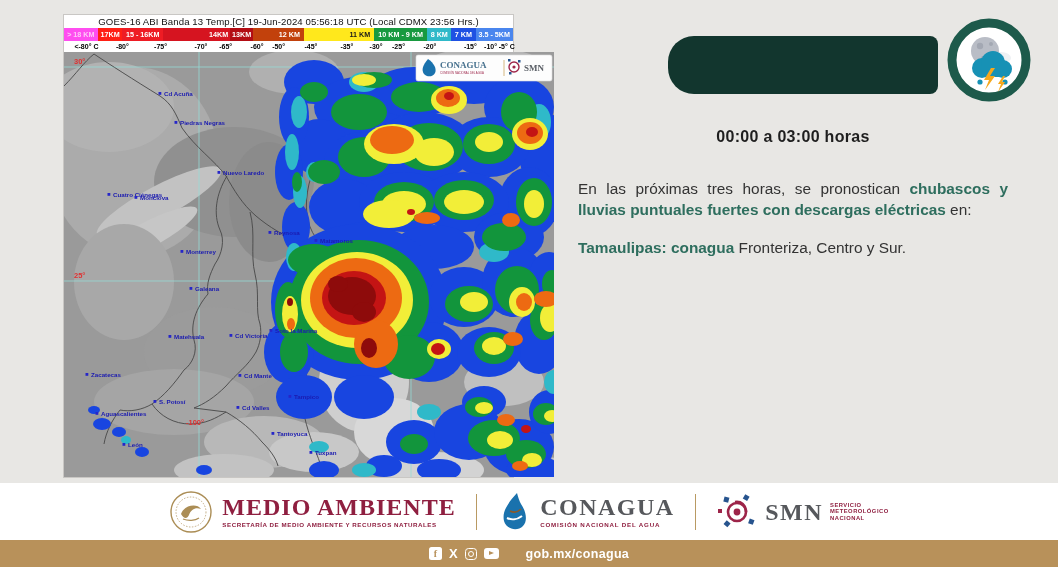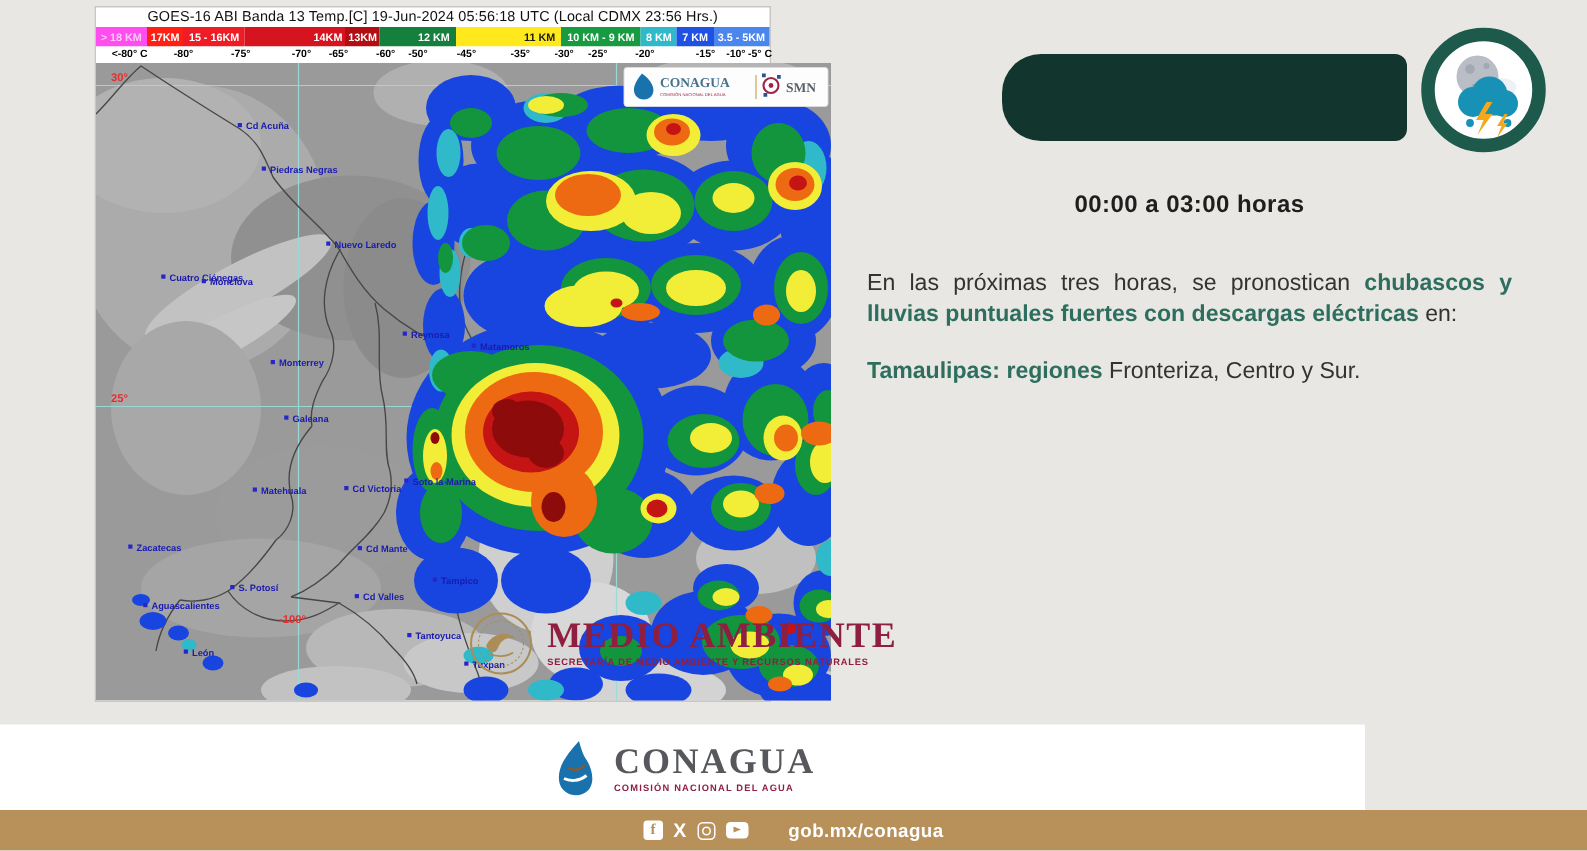--- a/index.html
+++ b/index.html
@@ -1,20 +1,20 @@
 <!DOCTYPE html>
 <html><head>
 <meta charset="utf-8">
 <style>
   * { margin:0; padding:0; box-sizing:border-box; }
   body { font-family:"Liberation Sans", sans-serif; background:#d8d8d8; }
   #canvas { position:relative; width:1058px; height:567px; background:#e8e7e4; overflow:hidden; }
 
   
-  .map-panel { position:absolute; left:63px; top:4px; width:451px; height:464px;
+  .map-panel { position:absolute; left:63px; top:14px; width:451px; height:464px;
     background:#fff; border:1px solid #c9c7c4; }
   .map-header { height:13px; font-size:9.6px; color:#111; text-align:center; line-height:13px;
     letter-spacing:.1px; white-space:nowrap; overflow:hidden; }
   .scale-bar { display:flex; height:13px; width:100%; }
   .scale-seg { flex-grow:1; font-size:7.2px; font-weight:bold; text-align:center; line-height:13px;
     white-space:nowrap; overflow:hidden; }
   .temp-row { position:relative; height:11px; background:#fff; }
   .temp-label { position:absolute; top:0; transform:translateX(-50%); font-size:7px; font-weight:bold;
     color:#000; white-space:nowrap; line-height:11px; }
   .map-view { width:490px; height:425px; display:block; }
@@ -32,22 +32,22 @@
   
   .time-heading { position:absolute; left:578px; top:128px; width:430px; text-align:center;
     font-size:16px; font-weight:bold; color:#1e1e1e; letter-spacing:.3px; }
   .forecast { position:absolute; left:578px; top:178px; width:430px; }
   .fc-par { font-size:15.4px; line-height:21px; text-align:justify; color:#333; margin-bottom:17px; }
   .run-normal { font-weight:normal; color:#333;margin-top:25px; }
   .run-bold { font-weight:bold; color:#2c2c2c; }
   .run-green { font-weight:bold; color:#2e6e5e; }
 
   
-  .footer-band { position:absolute; left:0; top:483px; width:910px; height:57px; background:#fff;
-    display:flex; align-items:center; justify-content:center; gap:20px;flex-direction:column; }
+  .footer-band { position:absolute; left:0; top:483px; width:1058px; height:57px; background:#fff;
+    display:flex; align-items:center; justify-content:center; gap:20px; }
   .logo-group { display:flex; align-items:center; gap:9px; }
   .ma-text { display:flex; flex-direction:column; }
   .ma-title { font-family:"Liberation Serif", serif; font-weight:bold; font-size:24px; color:#8f1f40;
     letter-spacing:1px; line-height:24px; }
   .ma-sub { font-size:6.2px; color:#8f1f40; letter-spacing:.55px; margin-top:2px; font-weight:bold; }
   .divider { width:1.5px; height:36px; background:#b99a63; }
   .cn-title { font-family:"Liberation Serif", serif; font-weight:bold; font-size:24px; color:#56585c;
     letter-spacing:1.5px; line-height:24px; }
   .cn-sub { font-size:6.2px; color:#8f1f40; letter-spacing:.8px; margin-top:2px; font-weight:bold; }
   .smn-sub { font-size:5.8px; color:#8f1f40; letter-spacing:.5px; line-height:6.5px; font-weight:bold; }
@@ -74,21 +74,21 @@
 <div id="canvas">
 
   <div class="map-panel">
     <div class="map-header">GOES-16 ABI Banda 13 Temp.[C] 19-Jun-2024 05:56:18 UTC (Local CDMX  23:56 Hrs.)</div>
     <div class="scale-bar">
         <div class="scale-seg" style="background: rgb(255, 77, 240); color: rgb(255, 200, 248); flex-grow: 9;">&gt; 18 KM</div>
         <div class="scale-seg" style="background: rgb(255, 32, 21); color: rgb(255, 255, 255); flex-grow: 8;">17KM</div>
         <div class="scale-seg" style="background: rgb(238, 28, 36); color: rgb(255, 255, 255); flex-grow: 10;">15 - 16KM</div>
         <div class="scale-seg" style="background: rgb(214, 20, 32); color: rgb(255, 255, 255); flex-grow: 6; padding-left: 44px;">14KM</div>
         <div class="scale-seg" style="background: rgb(179, 13, 20); color: rgb(255, 255, 255); flex-grow: 5;">13KM</div>
-        <div class="scale-seg" style="background: #15803d; color: rgb(255, 255, 255); flex-grow: 10.5; padding-left: 22px;">12 KM</div>
+        <div class="scale-seg" style="background: #c2410c; color: rgb(255, 255, 255); flex-grow: 10.5; padding-left: 22px;">12 KM</div>
         <div class="scale-seg" style="background: rgb(255, 232, 28); color: rgb(26, 26, 26); flex-grow: 11; padding-left: 42px;">11 KM</div>
         <div class="scale-seg" style="background: rgb(24, 154, 64); color: rgb(255, 255, 255); flex-grow: 12;">10 KM - 9 KM</div>
         <div class="scale-seg" style="background: rgb(47, 185, 201); color: rgb(255, 255, 255); flex-grow: 10;">8 KM</div>
         <div class="scale-seg" style="background: rgb(31, 81, 227); color: rgb(255, 255, 255); flex-grow: 10;">7 KM</div>
         <div class="scale-seg" style="background: rgb(74, 134, 238); color: rgb(255, 255, 255); flex-grow: 8.5;">3.5 - 5KM</div>
       </div>
     <div class="temp-row">
         <span class="temp-label" style="left: 5%;">&lt;-80° C</span>
         <span class="temp-label" style="left: 13%;">-80°</span>
         <span class="temp-label" style="left: 21.5%;">-75°</span>
@@ -390,21 +390,21 @@
       <g>
         <polygon points="44,50 37,62 42,62 38,72 48,58 43,58 48,50" fill="#f5a81c"></polygon>
         <polygon points="56,58 51,66 54,66 51,74 58,64 55,64 58,58" fill="#f5a81c"></polygon>
       </g>
     </svg>
   </div>
 
   <div class="time-heading">00:00 a 03:00 horas</div>
   <div class="forecast">
       <p class="fc-par"><span class="run-normal">En las próximas tres horas, se pronostican </span><span class="run-green">chubascos y lluvias puntuales fuertes con descargas eléctricas</span><span class="run-normal"> en:</span></p>
-      <p class="fc-par"><span class="run-green">Tamaulipas: regiones </span><span class="run-normal">Fronteriza, Centro y Sur.</span></p>
+      <p class="fc-par"><span class="run-green">Tamaulipas: conagua </span><span class="run-normal">Fronteriza, Centro y Sur.</span></p>
     </div>
 
   <div class="footer-band">
     <div class="logo-group">
       <svg width="44" height="44" viewBox="0 0 44 44">
         <circle cx="22" cy="22" r="20" fill="none" stroke="#ab8d55" stroke-width="1.4"></circle>
         <circle cx="22" cy="22" r="15" fill="none" stroke="#ab8d55" stroke-width="0.7" stroke-dasharray="1.5,1.5"></circle>
         <path d="M12,24 C15,15 28,13 32,19 C27,17 22,19 20,25 C18,29 15,29 12,24 Z" fill="#ab8d55"></path>
         <path d="M14,29 C19,31 26,31 30,28" fill="none" stroke="#ab8d55" stroke-width="1.2"></path>
       </svg>

